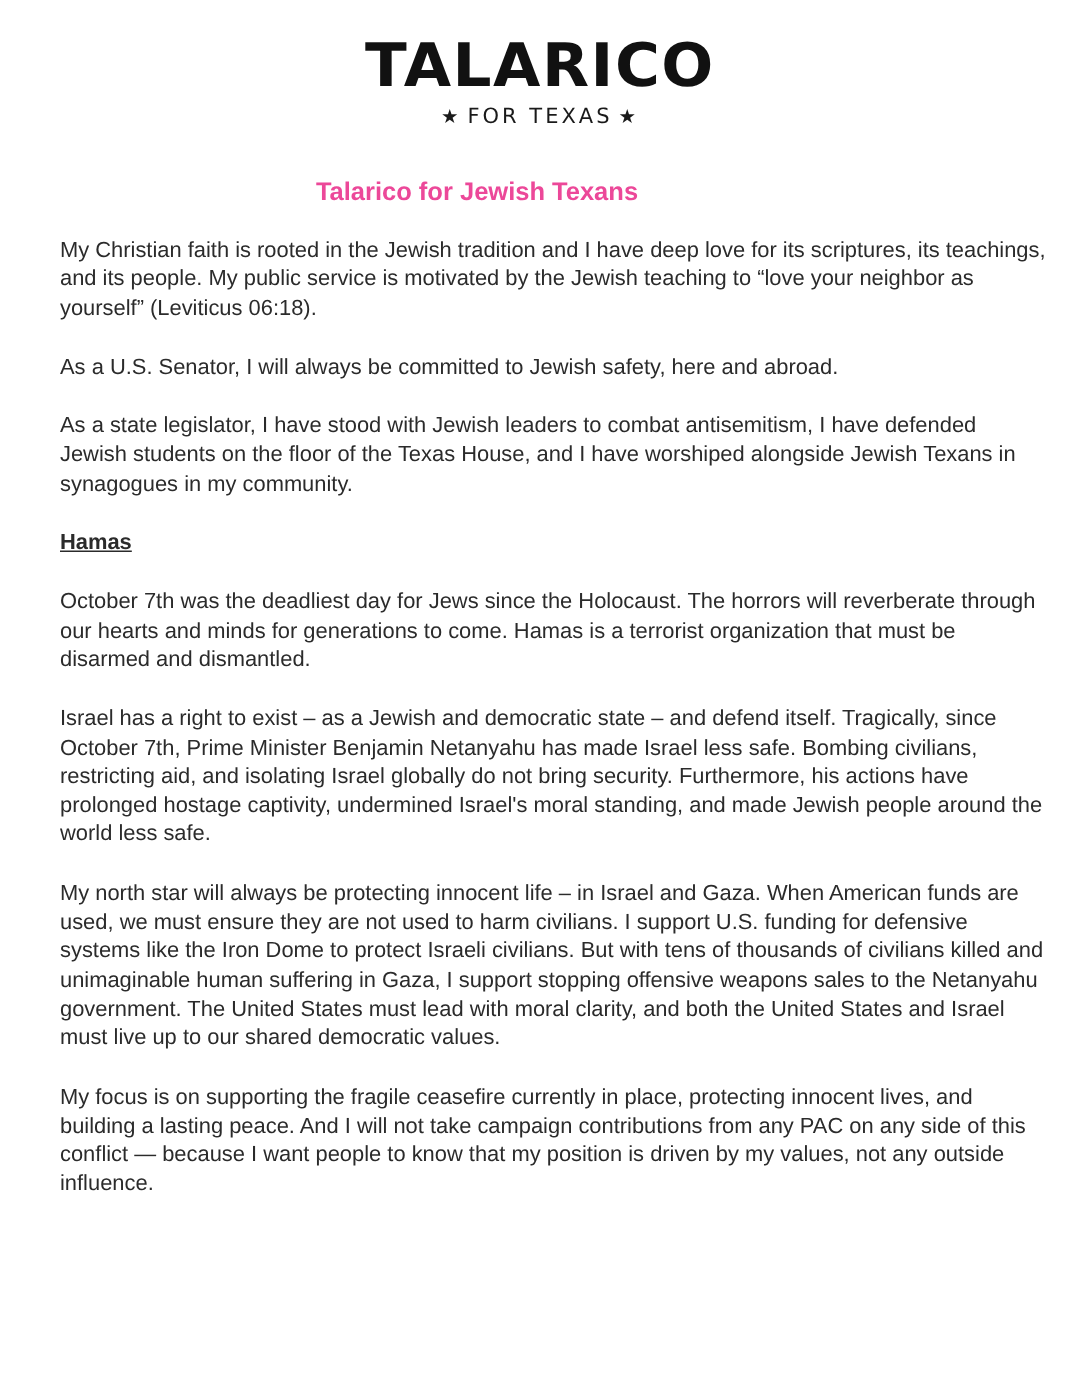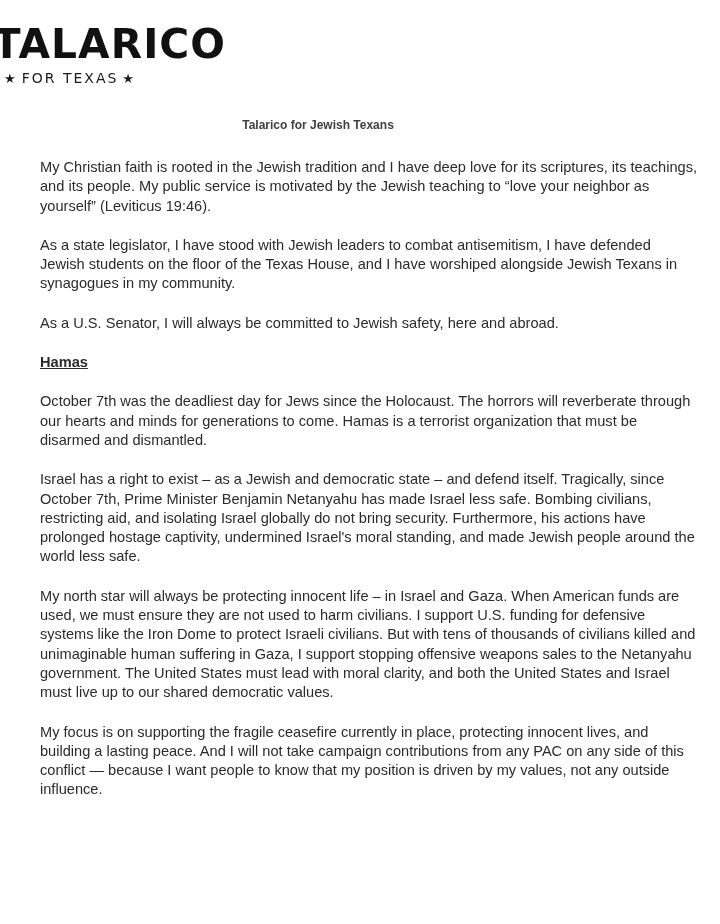--- a/index.html
+++ b/index.html
@@ -13,21 +13,21 @@
       overflow: hidden;
       position: relative;
       color: #2a2a2a;
       font-family: "Liberation Sans", sans-serif;
     }
     .logo {
       position: absolute;
       left: 0;
       top: 22px;
       width: 720px;
-      text-align: left;
+      text-align: center;
     }
     .logo-main {
       font-family: "DejaVu Sans", sans-serif;
       font-weight: bold;
       font-size: 40px;
       letter-spacing: 1px;
       color: #111111;
       line-height: 44px;
       transform: scaleX(1.02);
     }
@@ -44,22 +44,22 @@
       font-size: 13px;
       margin: 0 4px;
     }
     .doc-title {
       position: absolute;
       left: 0;
       top: 118px;
       width: 636px;
       text-align: center;
       font-weight: bold;
-      font-size: 12px;
-      color: #404040;
+      font-size: 17px;
+      color: #ec4899;
     }
     .content {
       position: absolute;
       left: 40px;
       top: 158px;
       width: 658px;
       font-size: 14.6px;
       line-height: 19.3px;
       color: #2b2b2b;
     }
@@ -79,21 +79,21 @@
 <div class="logo">
   <div class="logo-main">TALARICO</div>
   <div class="logo-sub">
     <span class="star">★</span><span>FOR TEXAS</span><span class="star">★</span>
   </div>
 </div>
 
 <div class="doc-title">Talarico for Jewish Texans</div>
 
 <div class="content">
-  <p>My Christian faith is rooted in the Jewish tradition and I have deep love for its scriptures, its teachings, and its people. My public service is motivated by the Jewish teaching to “love your neighbor as yourself” (Leviticus 19:46).</p>
+  <p>My Christian faith is rooted in the Jewish tradition and I have deep love for its scriptures, its teachings, and its people. My public service is motivated by the Jewish teaching to “love your neighbor as yourself” (Leviticus 06:18).</p>
+  <p>As a U.S. Senator, I will always be committed to Jewish safety, here and abroad.</p>
   <p>As a state legislator, I have stood with Jewish leaders to combat antisemitism, I have defended Jewish students on the floor of the Texas House, and I have worshiped alongside Jewish Texans in synagogues in my community.</p>
-  <p>As a U.S. Senator, I will always be committed to Jewish safety, here and abroad.</p>
   <div class="section-heading">Hamas</div>
   <p>October 7th was the deadliest day for Jews since the Holocaust. The horrors will reverberate through our hearts and minds for generations to come. Hamas is a terrorist organization that must be disarmed and dismantled.</p>
   <p>Israel has a right to exist – as a Jewish and democratic state – and defend itself. Tragically, since October 7th, Prime Minister Benjamin Netanyahu has made Israel less safe. Bombing civilians, restricting aid, and isolating Israel globally do not bring security. Furthermore, his actions have prolonged hostage captivity, undermined Israel's moral standing, and made Jewish people around the world less safe.</p>
   <p>My north star will always be protecting innocent life – in Israel and Gaza. When American funds are used, we must ensure they are not used to harm civilians. I support U.S. funding for defensive systems like the Iron Dome to protect Israeli civilians. But with tens of thousands of civilians killed and unimaginable human suffering in Gaza, I support stopping offensive weapons sales to the Netanyahu government. The United States must lead with moral clarity, and both the United States and Israel must live up to our shared democratic values.</p>
   <p>My focus is on supporting the fragile ceasefire currently in place, protecting innocent lives, and building a lasting peace. And I will not take campaign contributions from any PAC on any side of this conflict — because I want people to know that my position is driven by my values, not any outside influence.</p>
 </div>
 
 </body></html>

